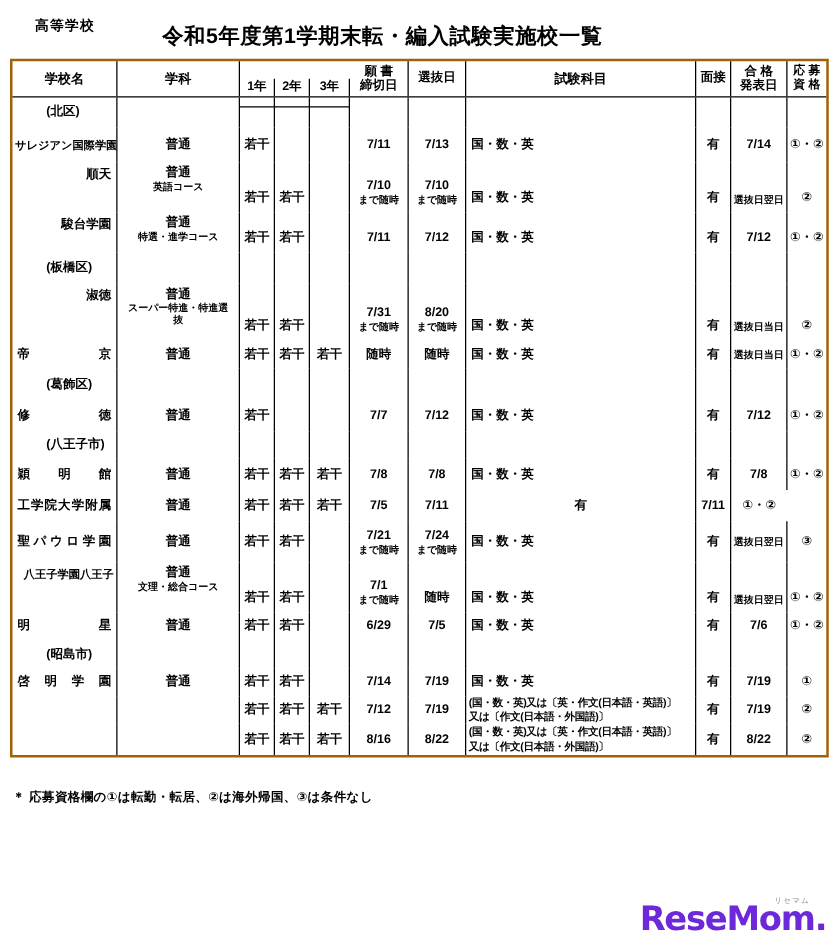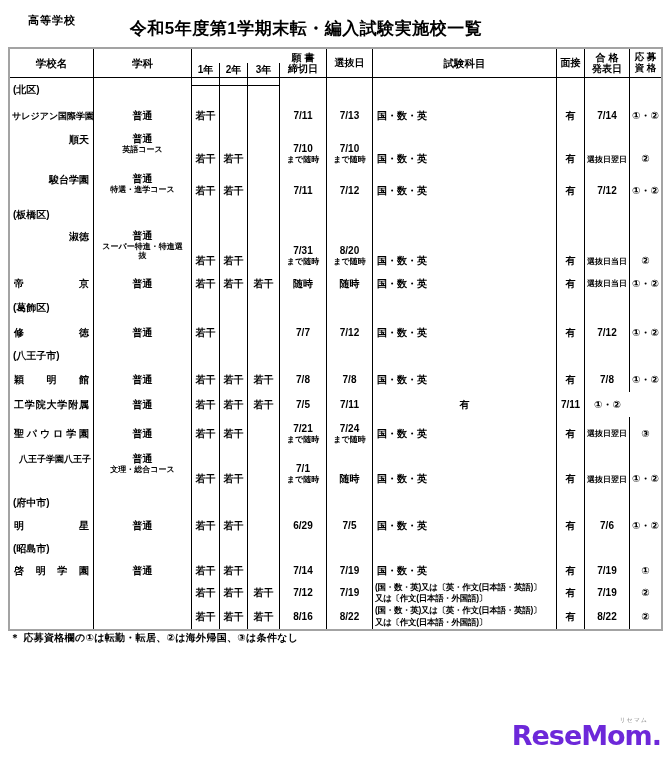--- a/index.html
+++ b/index.html
@@ -4,21 +4,21 @@
 <style>
   html,body{margin:0;padding:0;}
   body{
     width:667px;height:760px;background:#ffffff;position:relative;
     font-family:"Liberation Sans","DejaVu Sans",sans-serif;color:#000;
     overflow:hidden;
   }
   .category{position:absolute;left:28px;top:13px;font-size:11px;font-weight:bold;letter-spacing:1px;}
   .title{position:absolute;left:0;top:17px;width:612px;text-align:center;font-size:17px;font-weight:bold;letter-spacing:.5px;}
 
-  .tbl{position:absolute;left:8px;top:47px;width:651px;border:2px solid #a3a3a3;background:#fff;}
+  .tbl{position:absolute;left:8px;top:47px;width:651px;border:2px solid #a16207;background:#fff;}
   .thead,.trow{display:grid;grid-template-columns:84px 98px 28px 28px 32px 47px 46px 184px 28px 45px 31px;}
   .thead{grid-template-rows:14px 14px;border-bottom:1px solid #000;font-weight:bold;}
   .hc{display:flex;flex-direction:column;align-items:center;justify-content:center;
       border-right:1px solid #000;font-size:10px;line-height:1.15;overflow:hidden;}
   .hc span{display:block;}
   .h-school{grid-column:1;grid-row:1/3;font-size:10.5px;}
   .h-dept{grid-column:2;grid-row:1/3;font-size:10.5px;}
   .h-recruit{grid-column:3/6;grid-row:1;border-bottom:1px solid #000;margin-top:36px;}
   .h-g1{grid-column:3;grid-row:2;}
   .h-g2{grid-column:4;grid-row:2;}
@@ -28,21 +28,21 @@
   .h-subj{grid-column:8;grid-row:1/3;font-size:10.5px;}
   .h-itv{grid-column:9;grid-row:1/3;}
   .h-ann{grid-column:10;grid-row:1/3;}
   .h-qual{grid-column:11;grid-row:1/3;border-right:none;font-size:9.5px;}
 
   .c{border-right:1px solid #000;display:flex;flex-direction:column;align-items:center;
      justify-content:center;font-size:10px;font-weight:bold;line-height:1.2;overflow:hidden;box-sizing:border-box;}
   .trow .c:last-child{border-right:none;text-align:right;}
   .c.name{flex-direction:row;justify-content:space-between;align-items:center;padding:0 4px;}
   .c.name.long{font-size:9px;padding:0 2px;}
-  .c.rlabel{flex-direction:row;justify-content:flex-start;padding-left:3px;}
+  .c.rlabel{flex-direction:row;justify-content:flex-start;padding-left:3px;margin-left:24px;}
   .c.subj{align-items:flex-start;padding-left:4px;}
   .c.subj.multi{font-size:8.5px;line-height:1.3;padding-left:2px;letter-spacing:-.3px;}
   .d2{font-size:8px;max-width:82px;text-align:center;line-height:1.15;}
   .sub{font-size:8px;}
   .c.small{font-size:8px;}
   .has2 .c{justify-content:flex-end;padding-bottom:5px;}
   .has2 .c.name{align-items:flex-start;padding-top:4px;padding-bottom:0;}
   .has2 .c.dept{justify-content:flex-start;padding-top:3px;padding-bottom:0;}
 
   .note{position:absolute;left:10px;top:631px;font-size:10px;font-weight:bold;letter-spacing:.3px;}
@@ -419,33 +419,20 @@
         <div class="c">
           <div class="date">随時</div>
         </div>
         <div class="c subj">
           <div class="subj-line">国・数・英</div>
         </div>
         <div class="c">有</div>
         <div class="c small">選抜日翌日</div>
         <div class="c">①・②</div>
       </div>
-      <div class="trow" style="height: 25px;">
-        <div class="c rlabel">(府中市)</div>
-        <div class="c"></div>
-        <div class="c"></div>
-        <div class="c"></div>
-        <div class="c"></div>
-        <div class="c"></div>
-        <div class="c"></div>
-        <div class="c"></div>
-        <div class="c"></div>
-        <div class="c"></div>
-        <div class="c"></div>
-      </div>
       <div class="trow" style="height: 22px;">
         <div class="c name">
           <span>明</span>
           <span>星</span>
         </div>
         <div class="c dept">
           <div class="d1">普通</div>
         </div>
         <div class="c">若干</div>
         <div class="c">若干</div>

